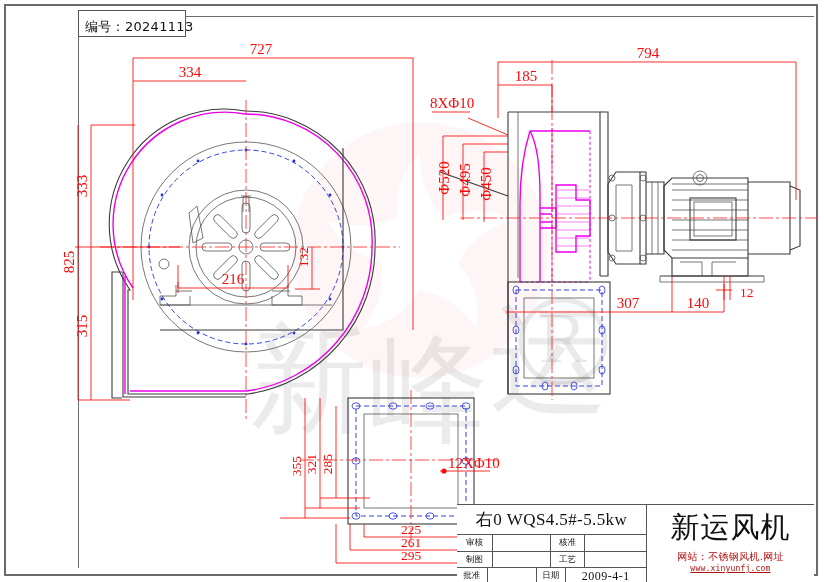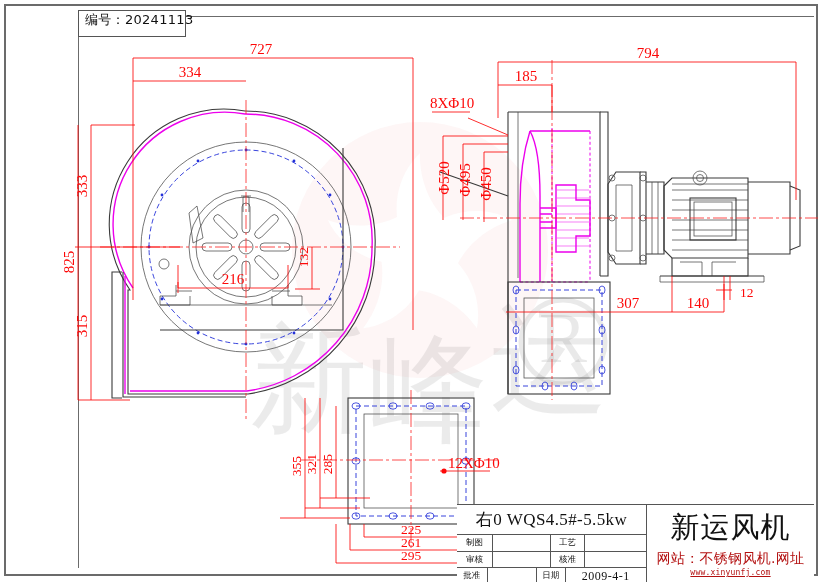--- a/index.html
+++ b/index.html
@@ -29,21 +29,21 @@
     border-top: 1.5px solid #6b6b6b;
     box-sizing: border-box;
   }
   
   .num-box {
     position: absolute;
     left: 78px; top: 10px;
     width: 108px; height: 27px;
     border: 1.5px solid #555;
     background: #fff;
-    display: flex; align-items: flex-start;
+    display: flex; align-items: flex-end;
     padding-left: 6px;
     box-sizing: border-box;
     font-size: 13px;
     letter-spacing: .3px;
     color: #111;
     z-index: 40;
     font-family: "DejaVu Sans", sans-serif;
     white-space: nowrap;
   }
   
@@ -117,21 +117,21 @@
     box-sizing: border-box;
   }
   .brand-line { display: flex; align-items: center; gap: 8px; }
   .brand-logo-wrap { position: relative; width: 52px; height: 48px; }
   .brand-name {
     font-size: 29px; color: #111; letter-spacing: 1px;
     font-family: "DejaVu Sans", sans-serif; font-weight: 500;
     white-space: nowrap;
   }
   .brand-sub1 {
-    font-size: 14px; color: #b31010; margin-top: 2px;
+    font-size: 10px; color: #b31010; margin-top: 2px;
     font-family: "DejaVu Sans", sans-serif; letter-spacing: .3px;
     white-space: nowrap;
   }
   .brand-sub2 {
     font-size: 8px; color: #b31010; letter-spacing: .2px;
     font-family: "DejaVu Sans Mono", monospace;
     text-decoration: underline;
     white-space: nowrap;
   }
 </style>
@@ -535,30 +535,30 @@
       <text class="dimtxt dimtxt-s" x="411" y="560" text-anchor="middle">295</text>
     </g>
   </svg>
 
   <div class="title-block">
     <div class="tb-left">
       <div class="tb-model">右0  WQS4.5#-5.5kw</div>
       <div class="tb-grid">
 
         <div class="tb-row">
+          <div class="tb-cell tb-lbl">审核</div>
+          <div class="tb-cell tb-val"></div>
+          <div class="tb-cell tb-lbl2">核准</div>
+          <div class="tb-cell tb-val2"></div>
+        </div>
+
+        <div class="tb-row">
           <div class="tb-cell tb-lbl">制图</div>
           <div class="tb-cell tb-val"></div>
           <div class="tb-cell tb-lbl2">工艺</div>
-          <div class="tb-cell tb-val2"></div>
-        </div>
-
-        <div class="tb-row">
-          <div class="tb-cell tb-lbl">审核</div>
-          <div class="tb-cell tb-val"></div>
-          <div class="tb-cell tb-lbl2">核准</div>
           <div class="tb-cell tb-val2"></div>
         </div>
 
         <div class="tb-row">
           <div class="tb-cell tb-lbl">批准</div>
           <div class="tb-cell tb-val"></div>
           <div class="tb-cell tb-lbl2">日期</div>
           <div class="tb-cell tb-date-val">2009-4-1</div>
         </div>
 

